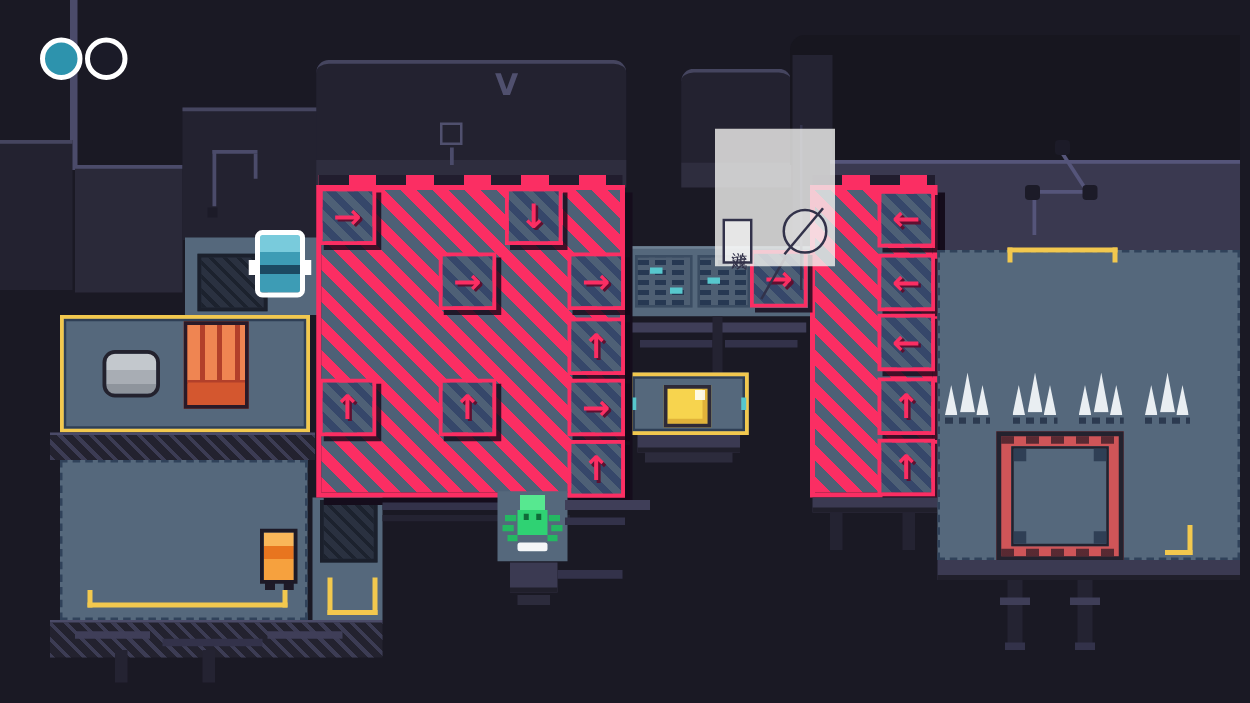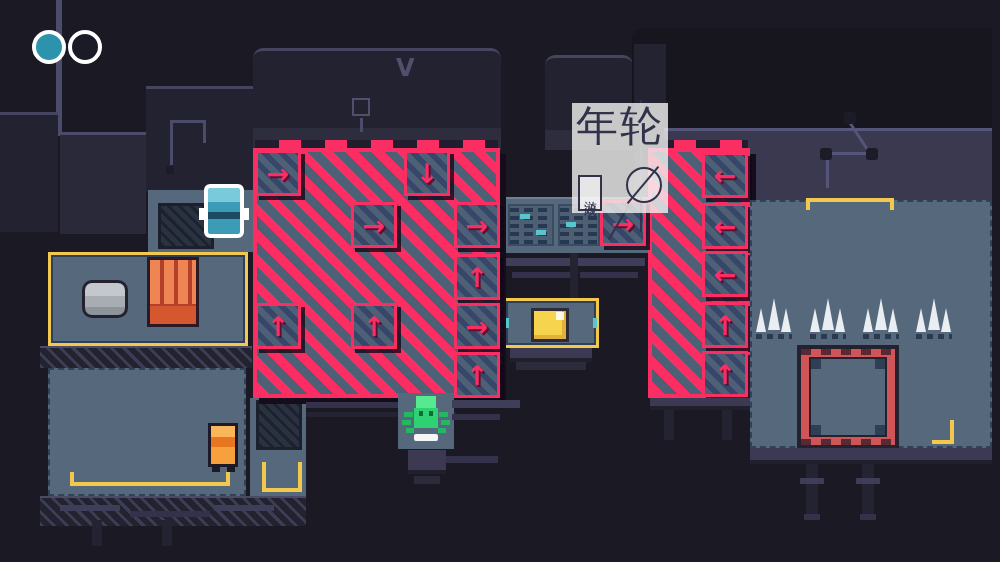--- a/index.html
+++ b/index.html
@@ -298,17 +298,16 @@
 <div class="abs" style="left:227px;top:466px;width:8px;height:6px;background:#1d1926"></div>
 
 <div class="abs" style="left:32px;top:30px;display:flex;gap:2px;z-index:40">
   <span class="orb filled"></span>
   <span class="orb empty"></span>
 </div>
 
 <div class="abs wm-line" style="left:640px;top:100px;width:2px;height:132px;z-index:49"></div>
 <div class="abs wm-line" style="left:618px;top:202px;width:2px;height:40px;transform:rotate(30deg);z-index:49"></div>
 <div class="abs wm" style="left:572px;top:103px;width:96px;height:110px;z-index:50;overflow:visible">
-  <div class="wm-logo">年轮</div>
   <div class="abs wm-badge" style="left:6px;top:72px;width:24px;height:36px">游戏</div>
   <div class="abs wm-circle" style="left:54px;top:64px;width:36px;height:36px"></div>
   <div class="abs wm-line" style="left:70px;top:58px;width:2px;height:48px;transform:rotate(40deg)"></div>
 </div>
 
 </body></html>

